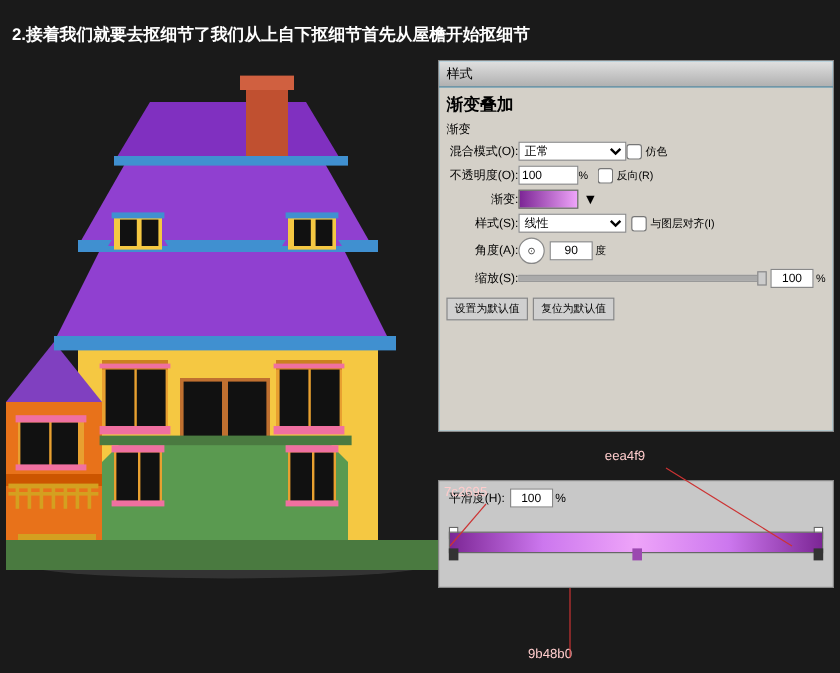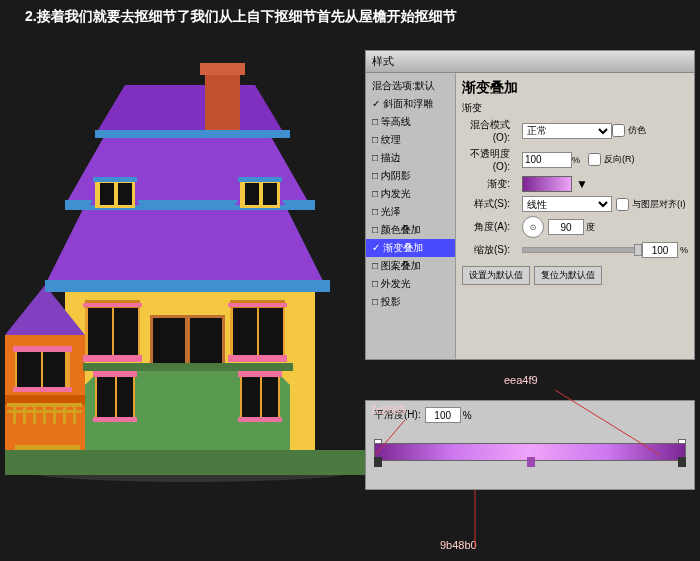--- a/index.html
+++ b/index.html
@@ -8,27 +8,26 @@
       height: 561px;
       background: #1a1a1a;
       overflow: hidden;
       font-family: 'SimSun', 'Microsoft YaHei', Arial, sans-serif;
       position: relative;
     }
 
     
     #title-bar {
       position: absolute;
-      top: 8px;
+      top: 20px;
       left: 10px;
       color: #fff;
       font-size: 14px;
       font-weight: bold;
       white-space: nowrap;
-      margin-left: 15px;
     }
 
     
     #house-area {
       position: absolute;
       top: 30px;
       left: 0;
       width: 370px;
       height: 430px;
     }
@@ -101,21 +100,21 @@
       display: flex;
       align-items: center;
       margin-bottom: 4px;
       font-size: 10px;
       color: #000;
     }
 
     .panel-label {
       width: 60px;
       text-align: right;
-      padding-right: 12px;
+      padding-right: 0;
       font-size: 10px;
     }
 
     .panel-input {
       width: 80px;
       height: 16px;
       font-size: 10px;
       border: 1px solid #888;
       padding: 0 2px;
       background: #fff;
@@ -369,35 +368,20 @@
     <rect x="0" y="395" width="365" height="25" fill="#4a7a40"></rect>
   </svg>
 </div>
 
 <div id="ps-panel">
   <div id="ps-panel-title">
     <span>样式</span>
   </div>
   <div id="ps-panel-body">
 
-    <div id="layers-sidebar">
-      <div class="layer-item">混合选项:默认</div>
-      <div class="layer-item checked">斜面和浮雕</div>
-      <div class="layer-item">□ 等高线</div>
-      <div class="layer-item">□ 纹理</div>
-      <div class="layer-item">□ 描边</div>
-      <div class="layer-item">□ 内阴影</div>
-      <div class="layer-item">□ 内发光</div>
-      <div class="layer-item">□ 光泽</div>
-      <div class="layer-item">□ 颜色叠加</div>
-      <div class="layer-item active">✓ 渐变叠加</div>
-      <div class="layer-item">□ 图案叠加</div>
-      <div class="layer-item">□ 外发光</div>
-      <div class="layer-item">□ 投影</div>
-    </div>
 
     <div id="panel-content">
       <div class="panel-section-title">渐变叠加</div>
       <div style="font-size:10px;color:#000;margin-bottom:3px;">渐变</div>
 
       <div class="panel-row">
         <span class="panel-label">混合模式(O):</span>
         <select class="panel-select">
           <option>正常</option>
         </select>

